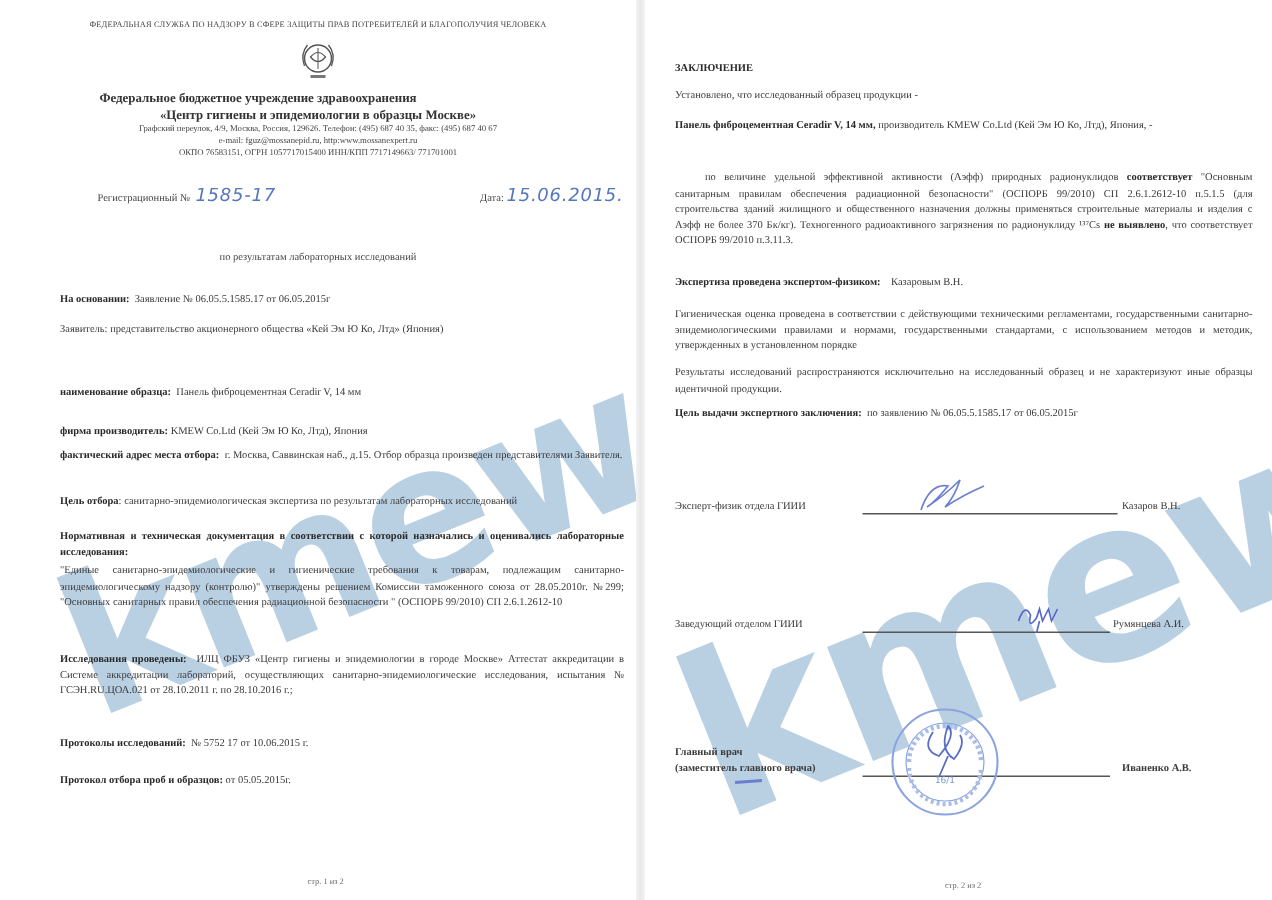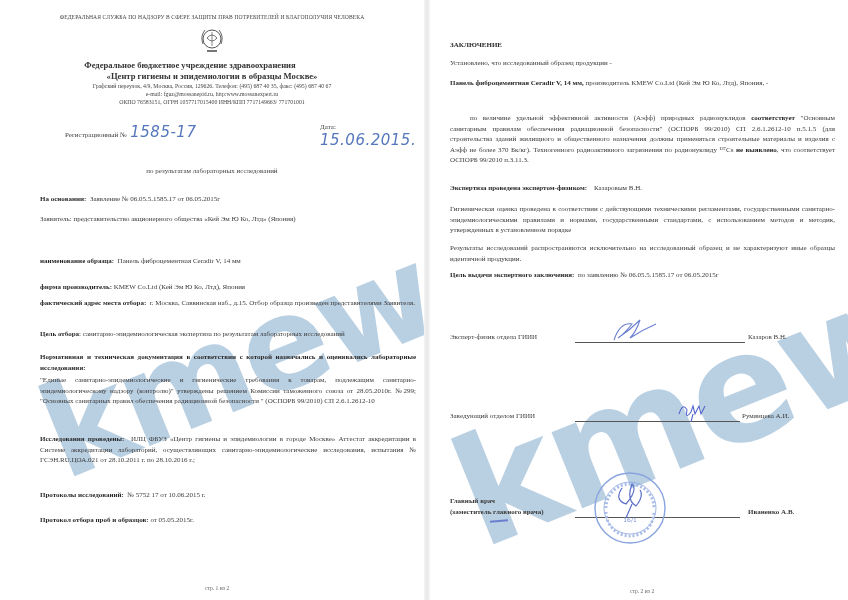--- a/index.html
+++ b/index.html
@@ -5,25 +5,25 @@
     html, body { margin:0; padding:0; }
     body { width:848px; height:600px; background:#ffffff; position:relative; overflow:hidden;
            font-family:"Liberation Serif","DejaVu Serif",serif; color:#2a2a2a; }
     .page { position:absolute; top:0; height:600px; background:#fff; overflow:hidden; }
     .page.left { left:0; width:424px; }
     .page.right { left:430px; width:418px; }
     .gutter { position:absolute; left:424px; top:0; width:6px; height:600px;
               background:linear-gradient(90deg,#f4f4f4,#e8e8e8,#f4f4f4); }
     .fed { position:absolute; top:14px; left:0; width:424px; text-align:center; font-size:5.6px; letter-spacing:0.1px; color:#444; }
     .emblem { position:absolute; left:197px; top:26px; width:30px; height:30px; }
-    .org1 { position:absolute; top:60px; left:18px; width:344px; text-align:center; font-size:8.6px; font-weight:bold; color:#333; }
+    .org1 { position:absolute; top:60px; left:0; width:344px; text-align:center; font-size:8.6px; font-weight:bold; color:#333; }
     .org2 { position:absolute; top:71px; left:0; width:424px; text-align:center; font-size:8.6px; font-weight:bold; color:#333; }
     .addr { position:absolute; left:0; width:424px; text-align:center; font-size:5.8px; color:#444; }
     .reg { position:absolute; top:123px; font-size:7px; color:#444; }
-    .hand { font-family:"DejaVu Sans",sans-serif; font-style:italic; color:#5577bb; font-size:15px; letter-spacing:0.5px;margin-top:28px; }
+    .hand { font-family:"DejaVu Sans",sans-serif; font-style:italic; color:#5577bb; font-size:12px; letter-spacing:0.5px;margin-top:28px; }
     .title { position:absolute; top:156px; left:0; width:424px; text-align:center; font-size:8px; font-weight:bold; letter-spacing:0.6px; color:#333; }
     .subtitle { position:absolute; top:167px; left:0; width:424px; text-align:center; font-size:7px; color:#444; }
     .line { position:absolute; font-size:7px; line-height:10.5px; color:#3a3a3a; text-align:justify; }
     .line b { color:#2a2a2a; }
     .l { left:40px; width:376px; }
     .r { left:20px; width:385px; }
     .wm { position:absolute; color:#a8c4dc; opacity:0.8; font-family:"DejaVu Sans",sans-serif; font-weight:bold;
           transform:rotate(-22deg); transform-origin:left top; pointer-events:none; letter-spacing:-4px; }
     .sigrow { position:absolute; left:20px; width:385px; font-size:7px; color:#3a3a3a; }
     .sigline { position:absolute; border-bottom:1px solid #555; height:0; }

